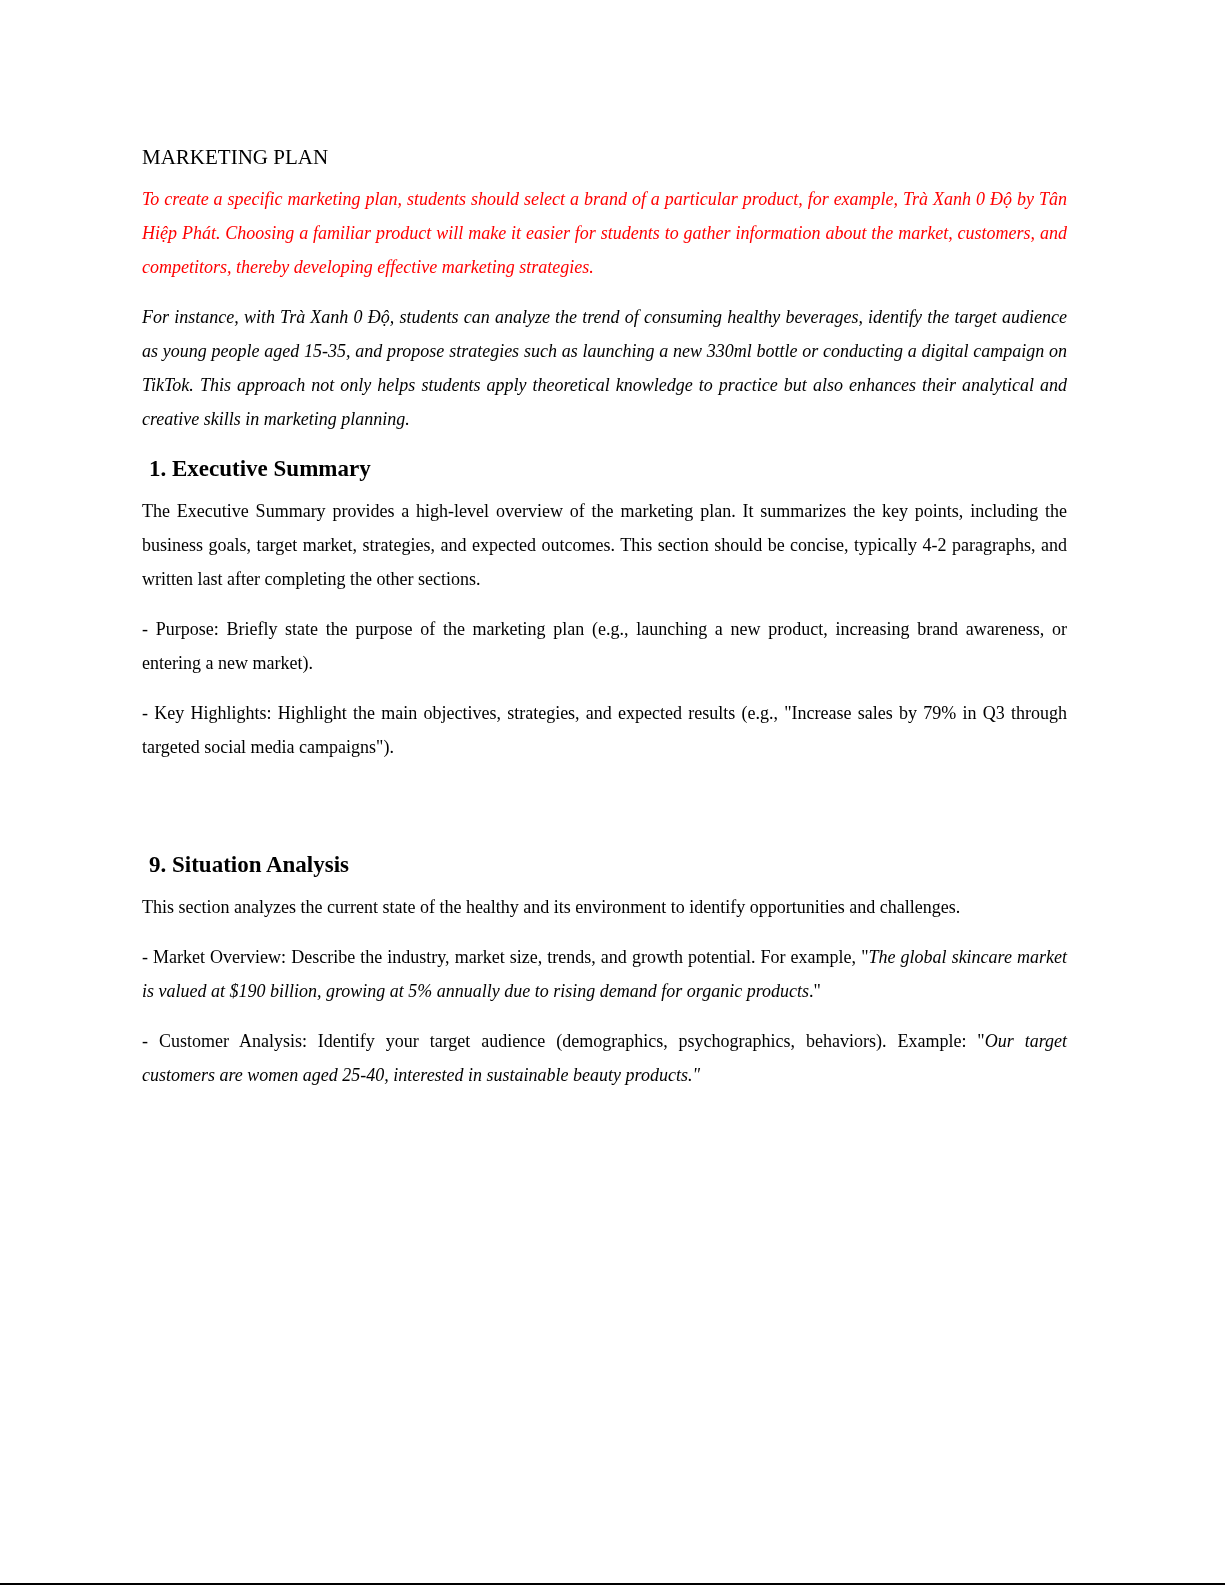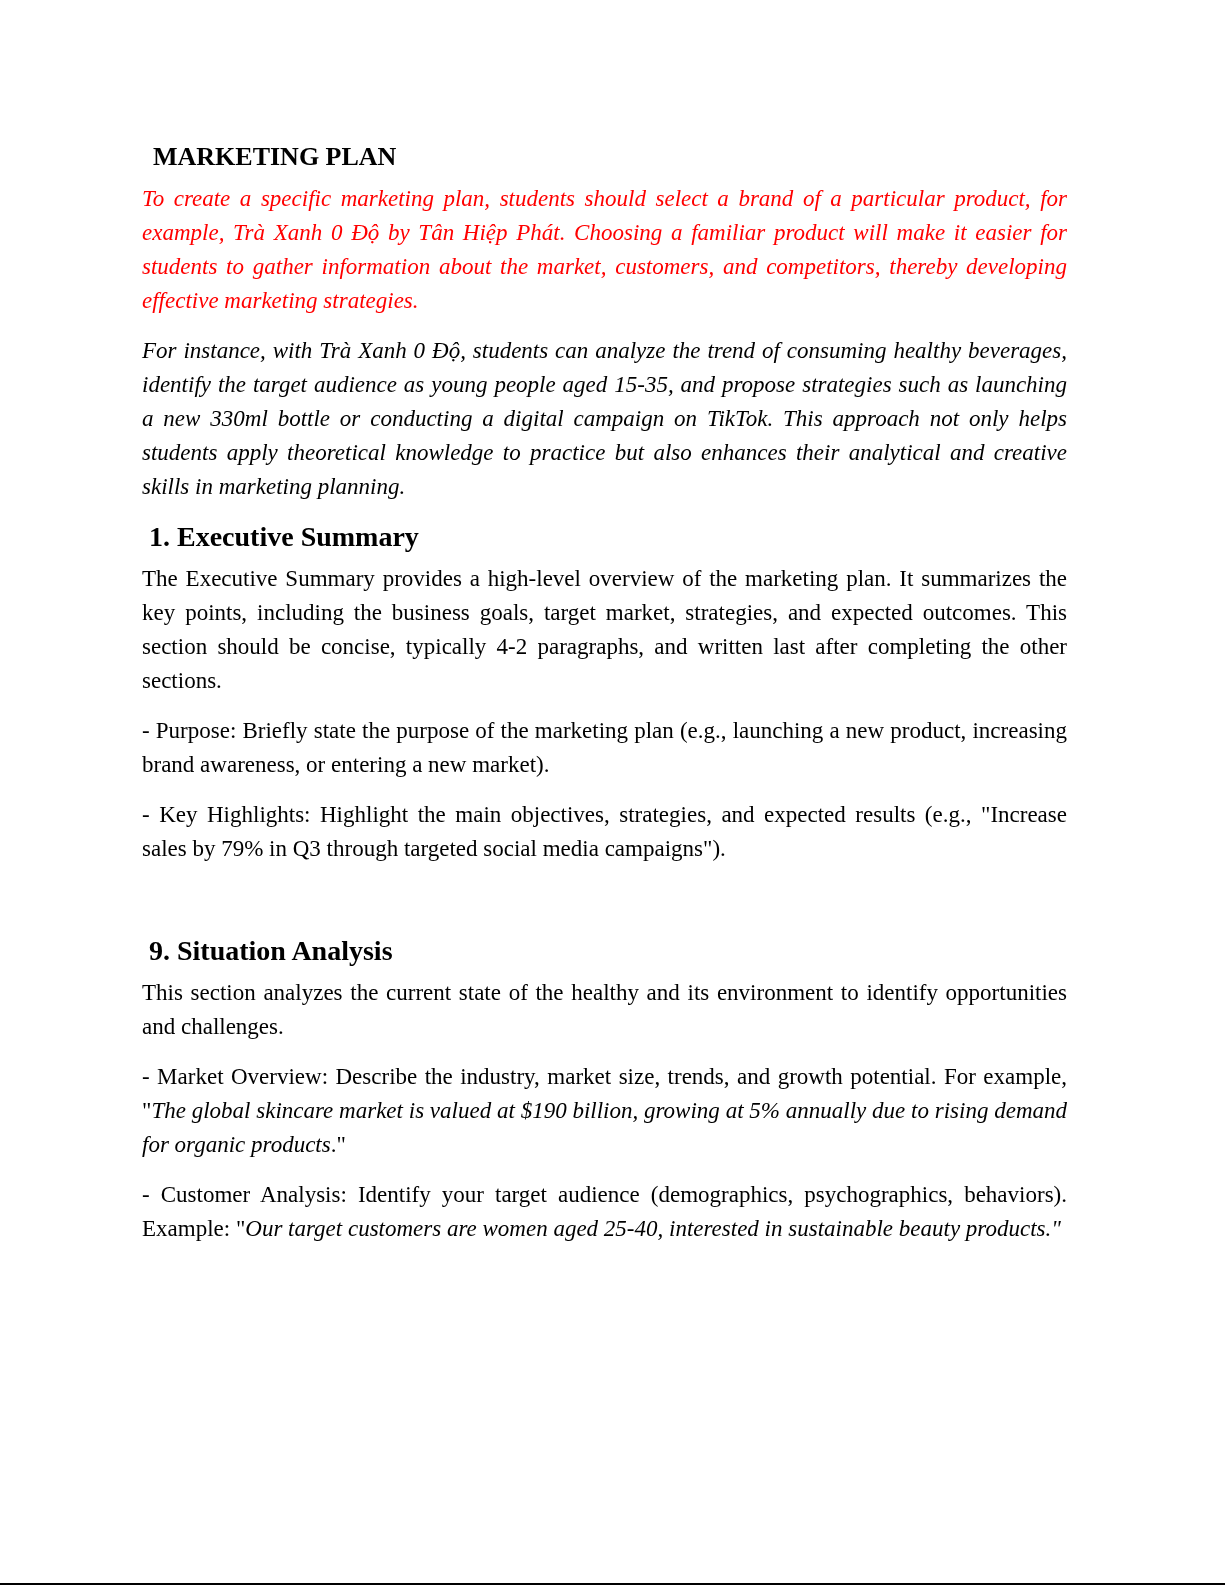--- a/index.html
+++ b/index.html
@@ -15,35 +15,35 @@
     font-family: "Liberation Serif", serif;
     color: #000000;
   }
   .page {
     position: absolute;
     left: 142px;
     top: 140px;
     width: 925px;
   }
   .title {
-    font-weight: bold;
-    font-size: 26px;
+    font-weight: normal;
+    font-size: 21px;
     line-height: 34px;
-    margin: 0 0 0 11px;
+    margin: 0 0 0 0;
     height: 34px;
   }
   .heading {
     font-weight: bold;
-    font-size: 28px;
+    font-size: 23px;
     line-height: 34px;
-    margin: 0 0 8px 7px;
+    margin: 16px 0 8px 7px;
   }
   p {
     margin: 0 0 16px 0;
-    font-size: 23px;
+    font-size: 18px;
     line-height: 34px;
     text-align: justify;
     text-align-last: left;
   }
   .red {
     color: #ff0000;
     font-style: italic;
   }
   .ital {
     font-style: italic;

